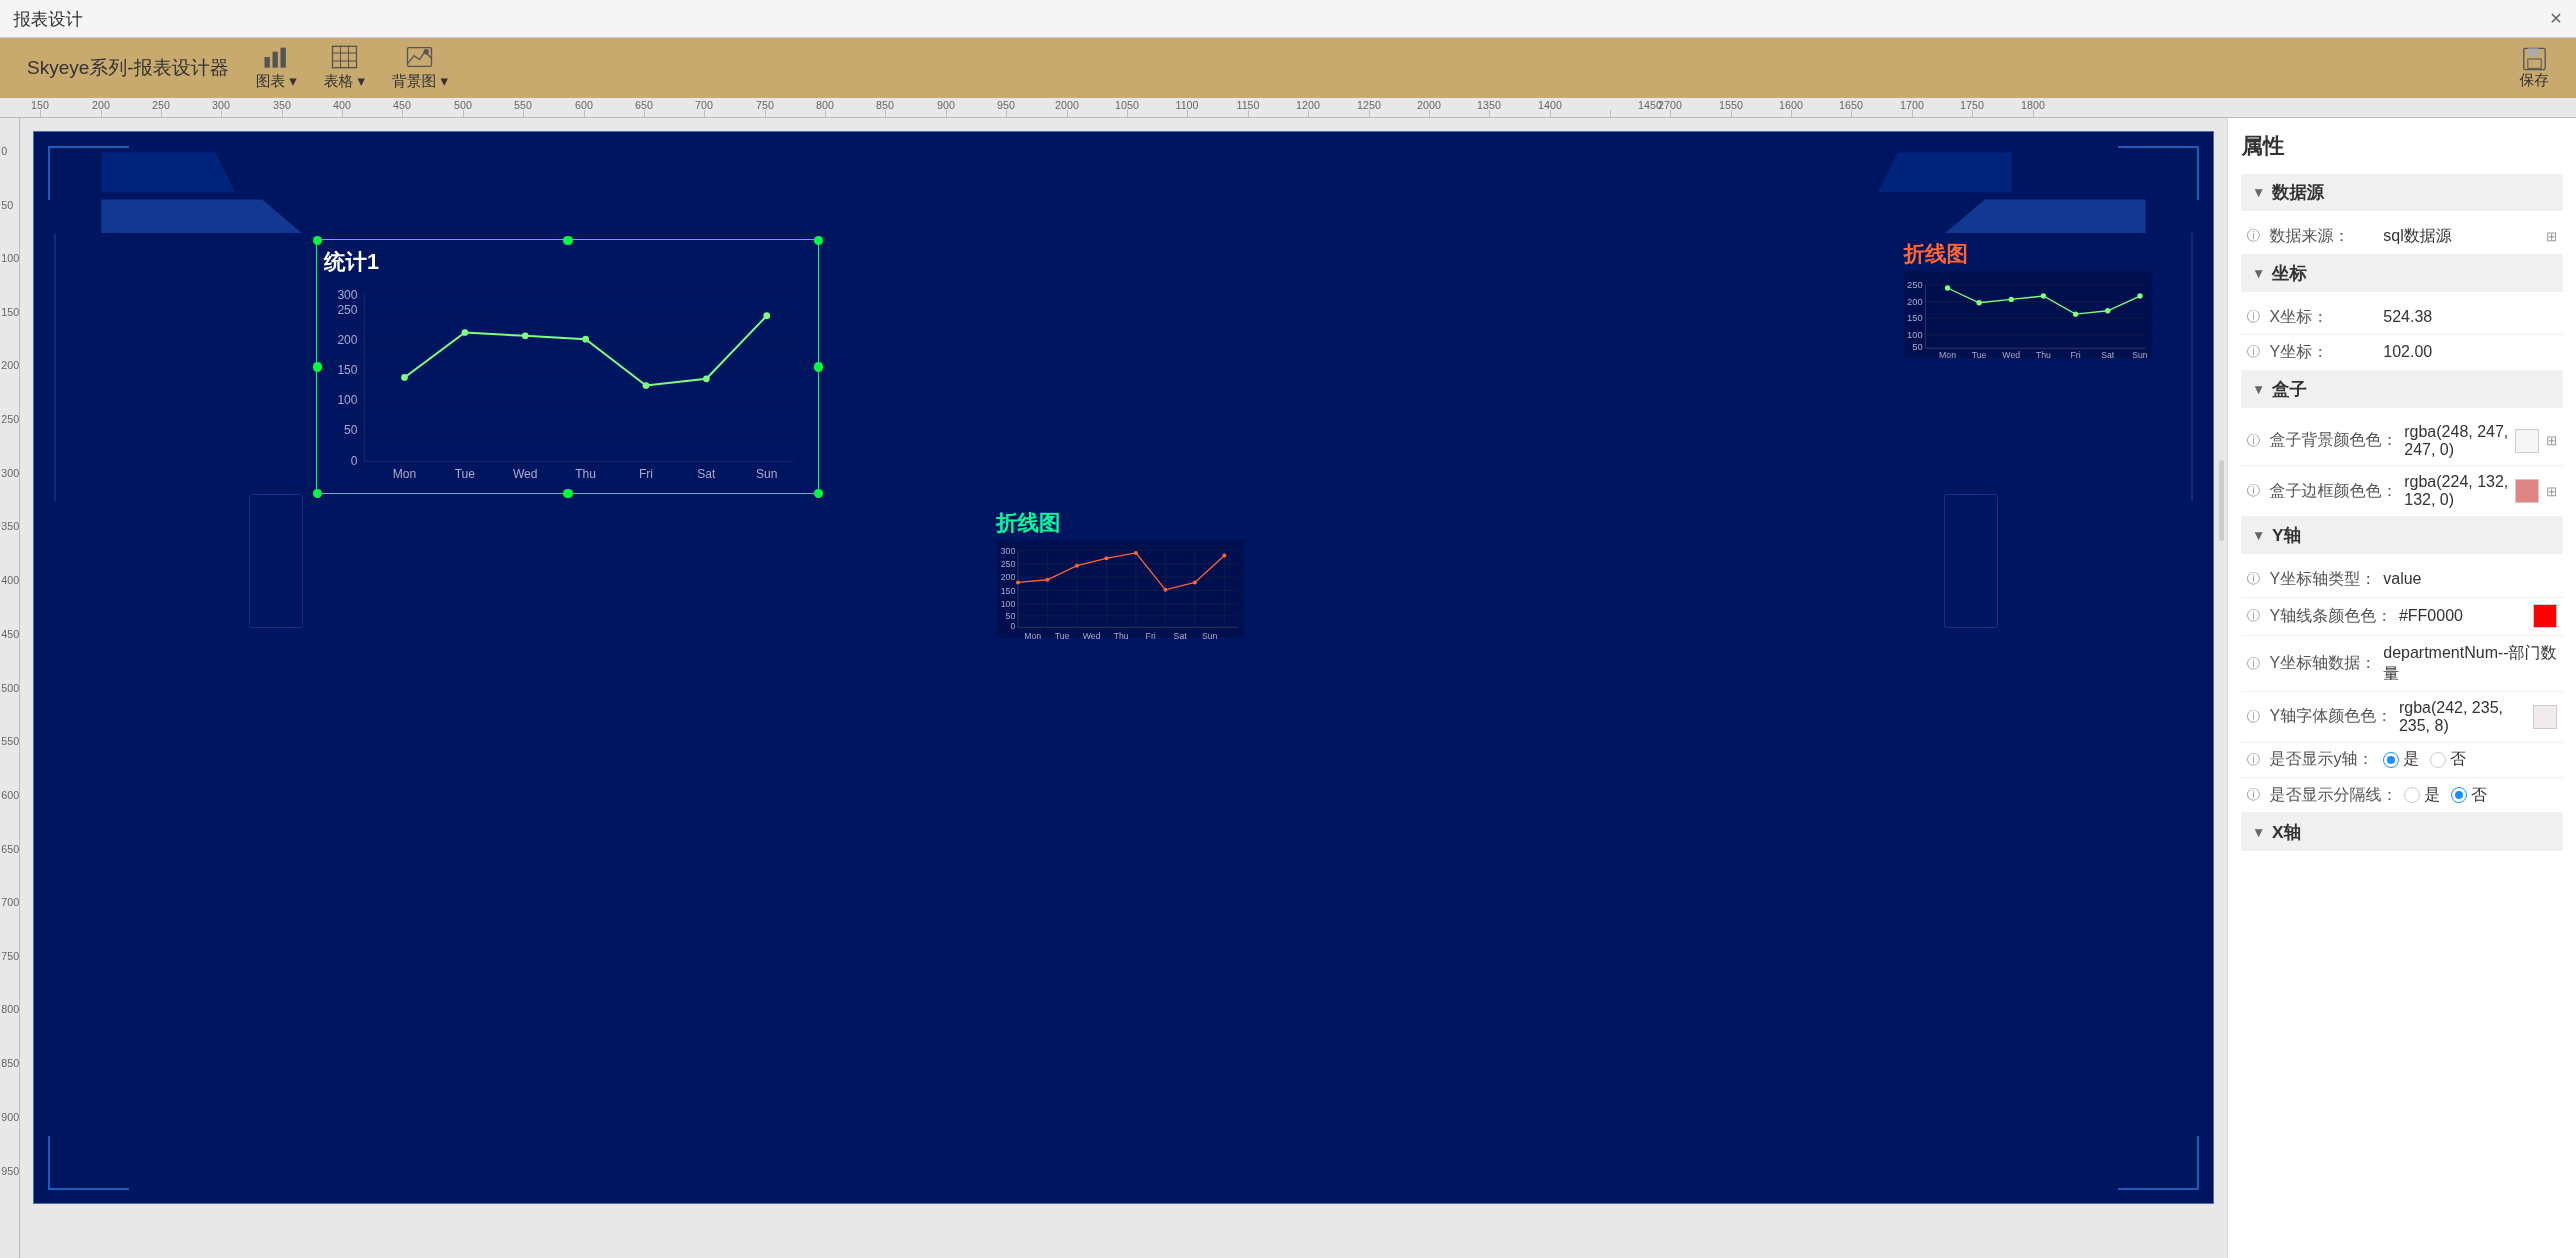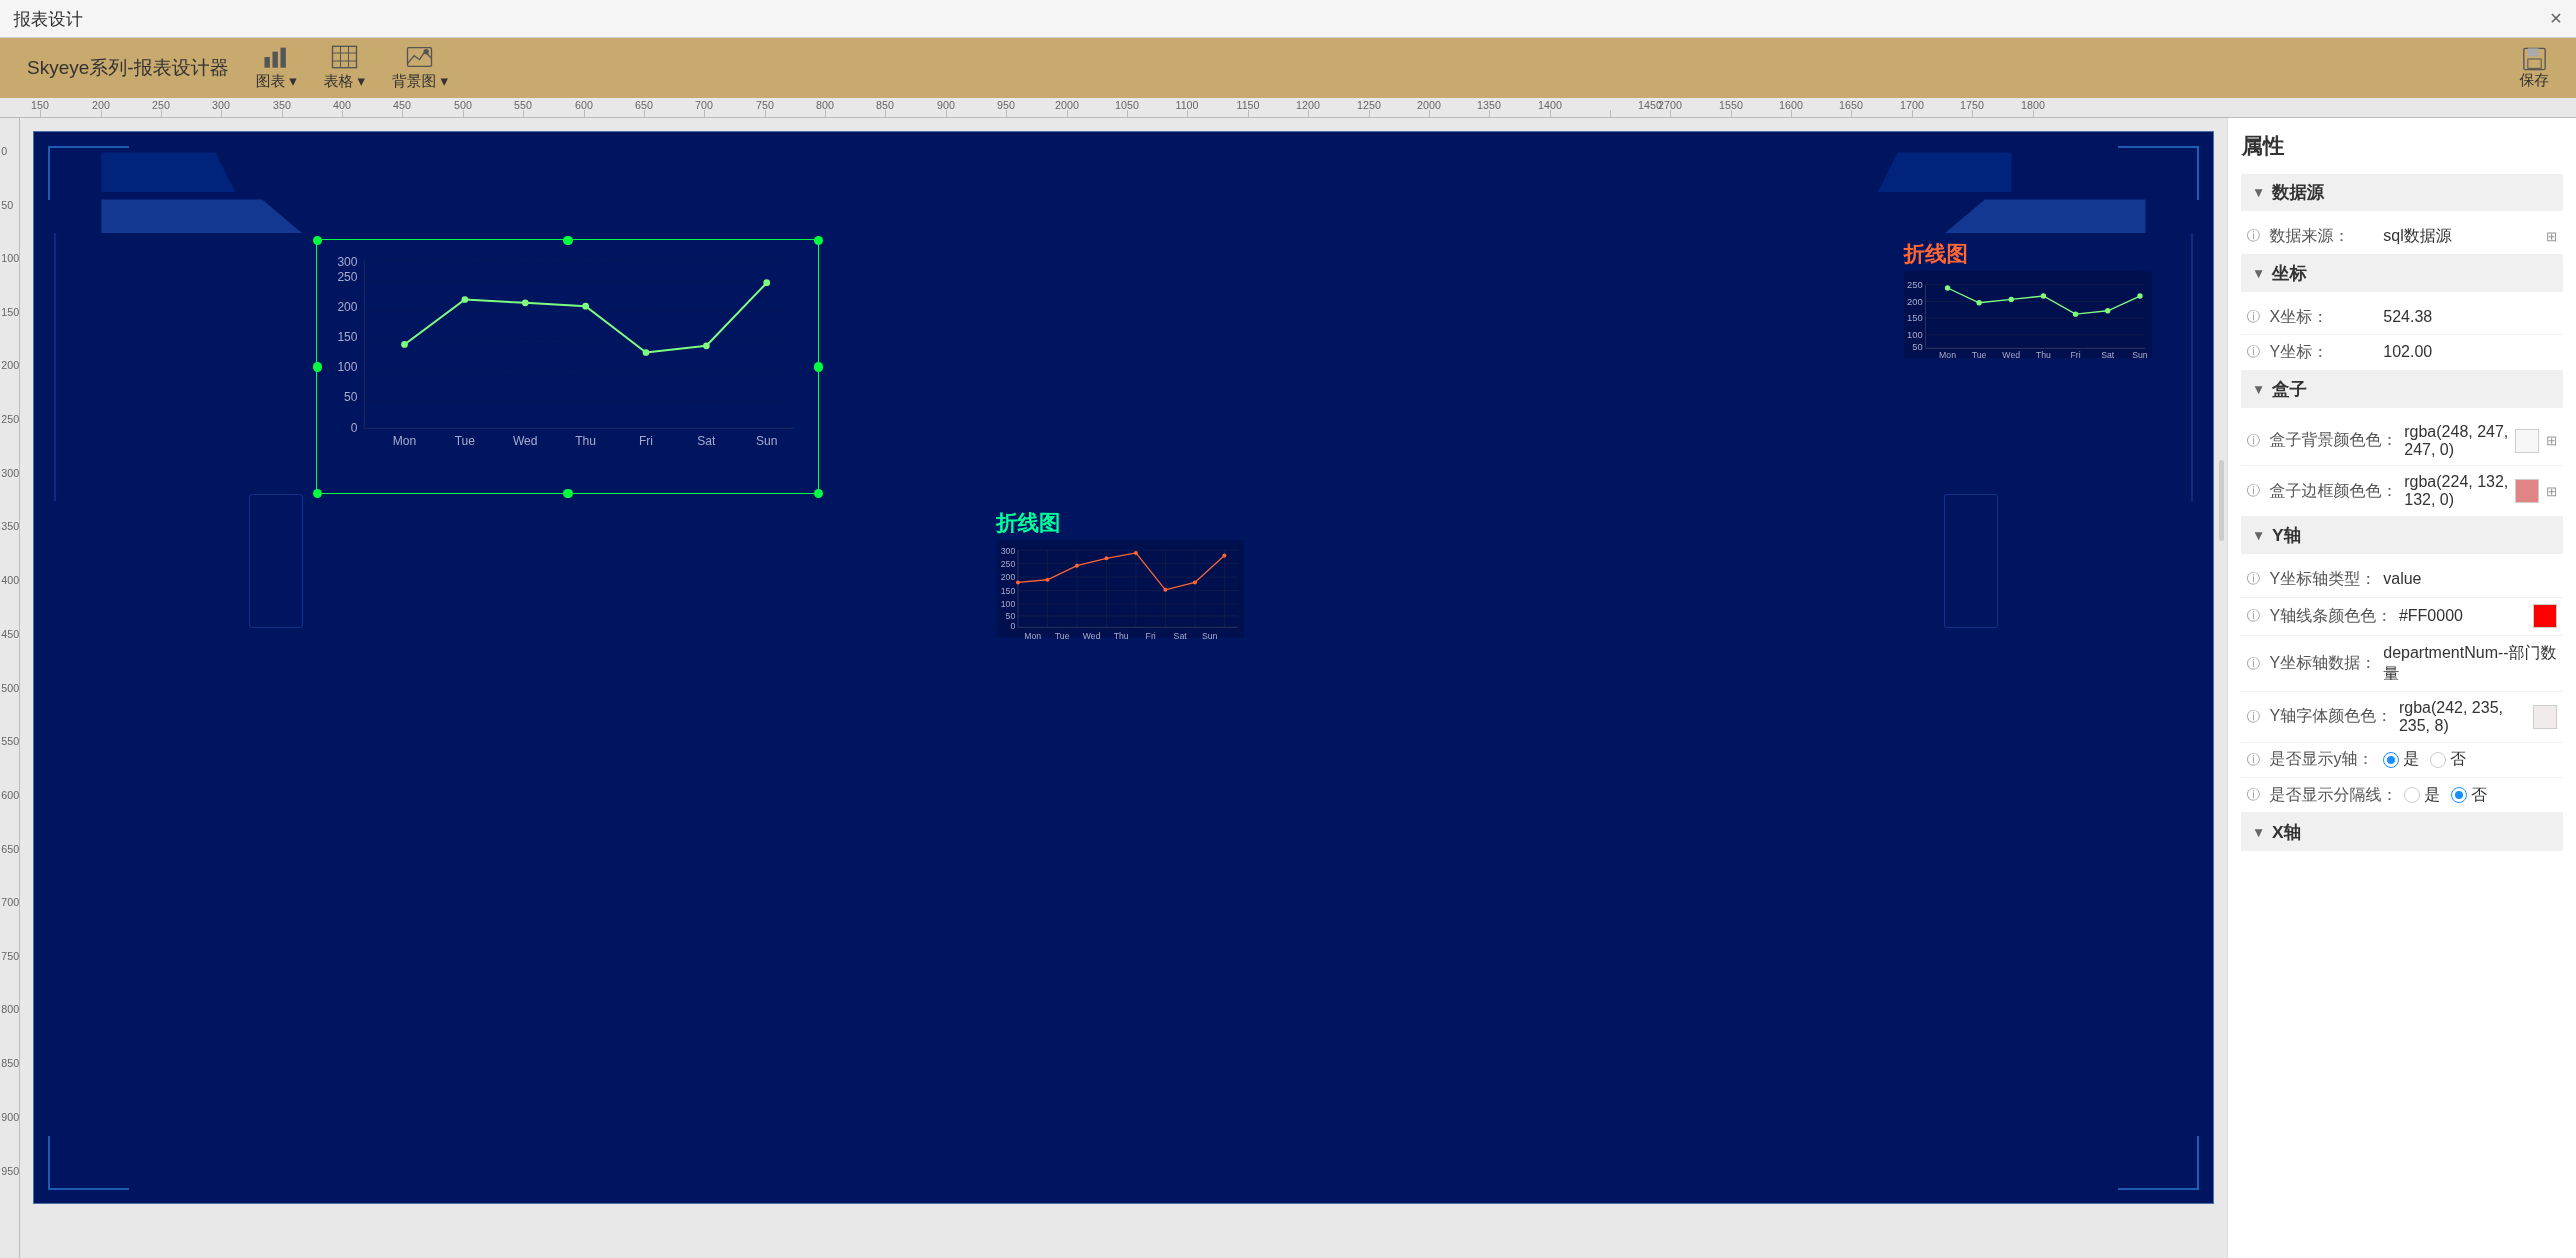--- a/index.html
+++ b/index.html
@@ -359,20 +359,21 @@
         <div class="chart-wrapper-main">
           <div class="chart-handle tl"></div>
           <div class="chart-handle tc"></div>
           <div class="chart-handle tr"></div>
           <div class="chart-handle ml"></div>
           <div class="chart-handle mr"></div>
           <div class="chart-handle bl"></div>
           <div class="chart-handle bc"></div>
           <div class="chart-handle br"></div>
           <div class="chart-inner">
+            <div class="chart-title-main">统计1</div>
             <svg width="483" height="215" viewBox="0 0 720 320" style="font-size:24px">
 
               <line x1="60" y1="20" x2="60" y2="270" stroke="#336" stroke-width="1"></line>
               <line x1="60" y1="270" x2="700" y2="270" stroke="#336" stroke-width="1"></line>
 
               <text x="50" y="275" fill="#aac" font-size="18" text-anchor="end">0</text>
               <text x="50" y="230" fill="#aac" font-size="18" text-anchor="end">50</text>
               <text x="50" y="185" fill="#aac" font-size="18" text-anchor="end">100</text>
               <text x="50" y="140" fill="#aac" font-size="18" text-anchor="end">150</text>
               <text x="50" y="95" fill="#aac" font-size="18" text-anchor="end">200</text>

